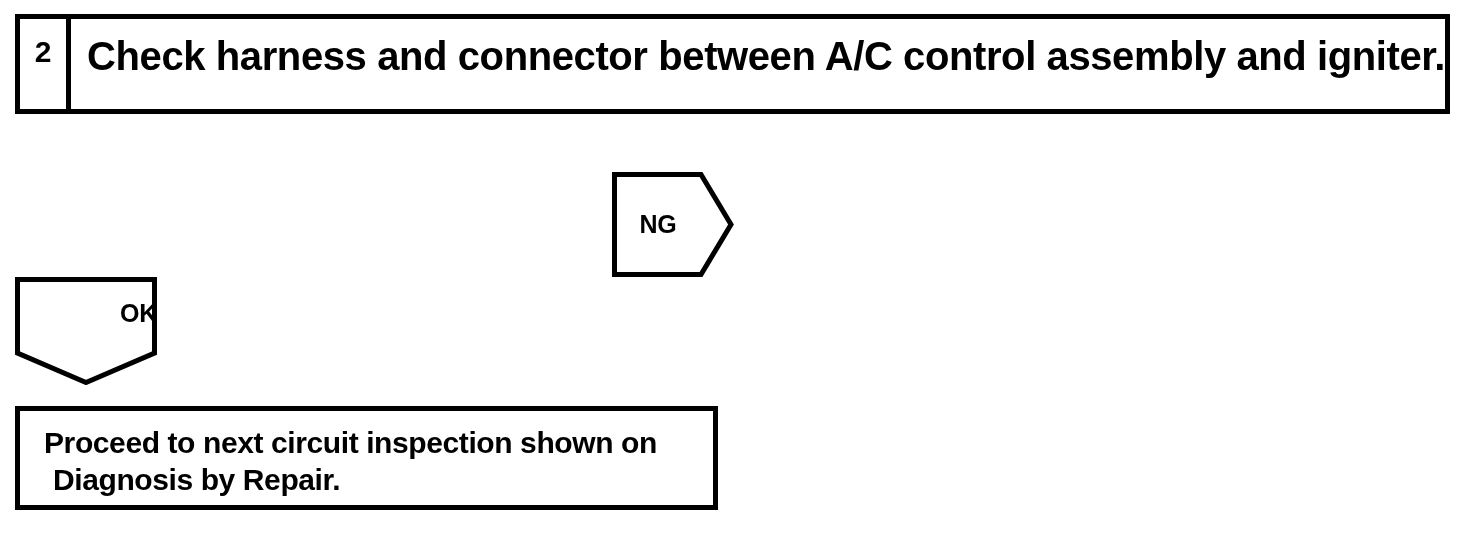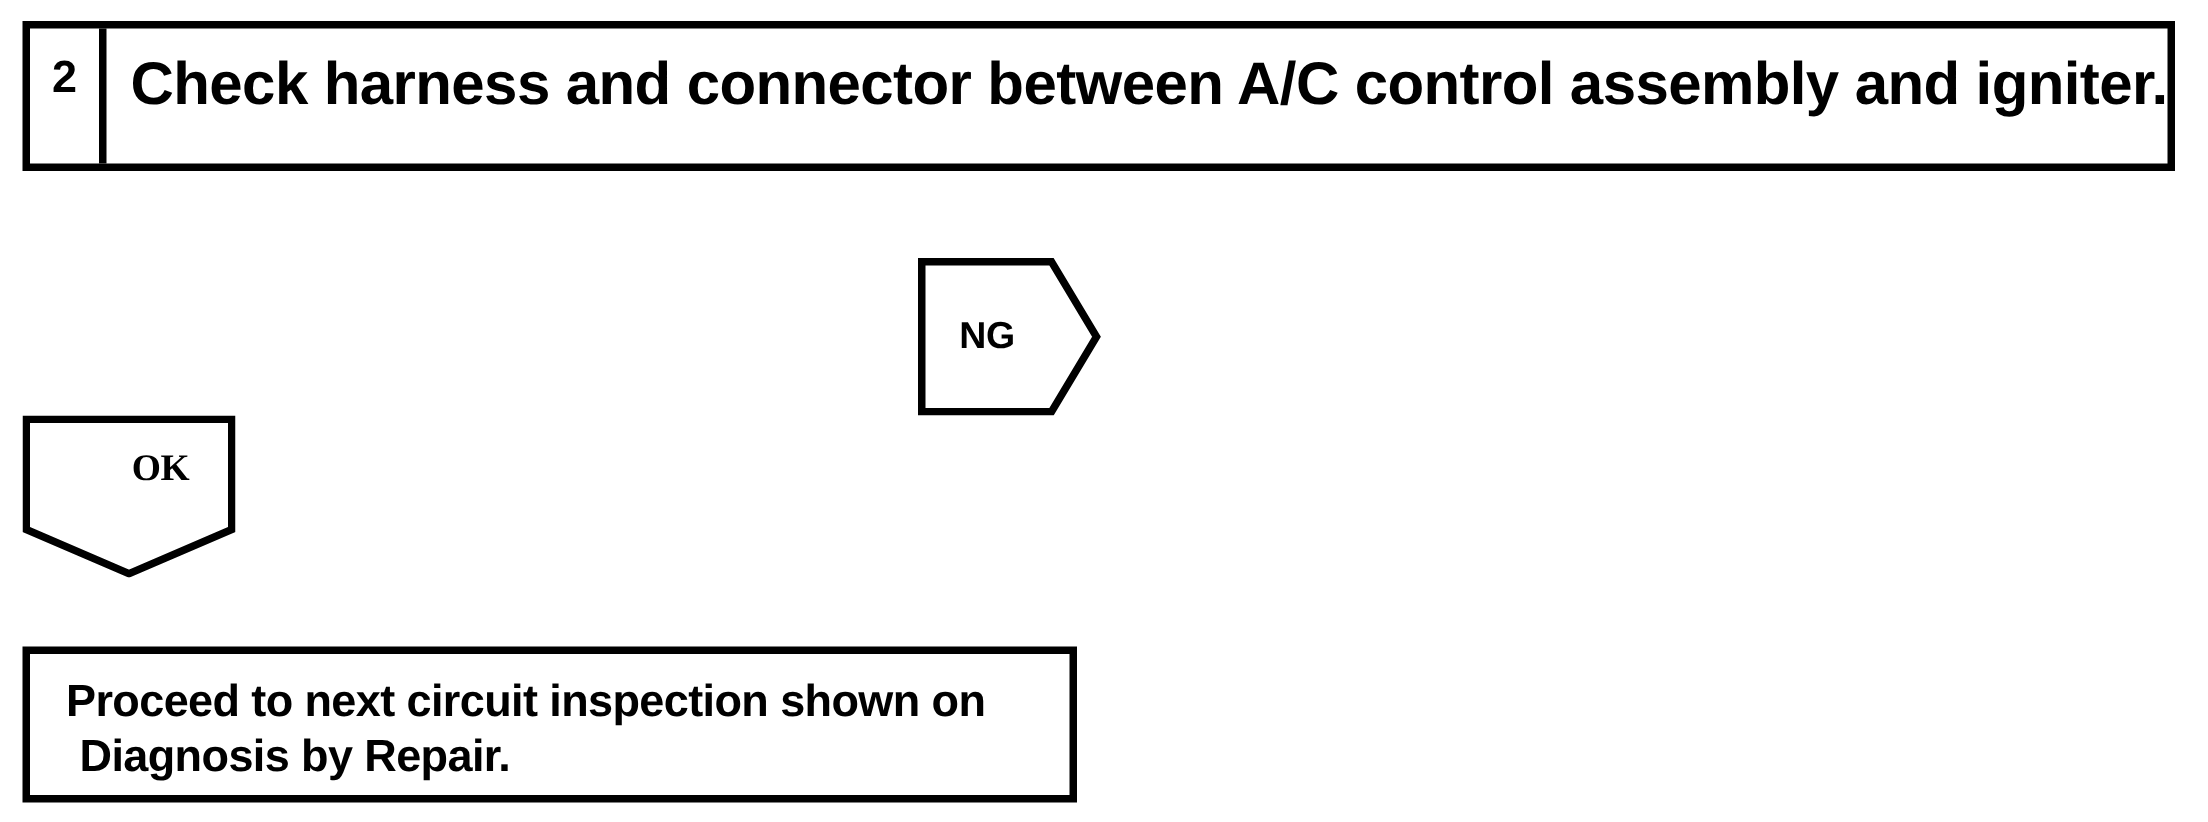--- a/index.html
+++ b/index.html
@@ -126,37 +126,36 @@
     height: 108px;
   }
   .ok-arrow .ok-label {
     position: absolute;
     left: 0;
     top: 0;
     width: 142px;
     height: 72px;
     display: flex;
     align-items: center;
-    justify-content: center;
+    justify-content: flex-end;
     padding-left: 42px;
     box-sizing: border-box;
-    font-family: Liberation Serif, serif;
   }
   .ok-arrow .ok-label span {
     font-size: 25px;
     font-weight: bold;
     color: #000000;
     letter-spacing: -0.3px;
   }
 
   
   .outcome-box {
     position: absolute;
     left: 15px;
-    top: 431px;
+    top: 406px;
     width: 703px;
     height: 104px;
     border: 5px solid #000000;
     box-sizing: border-box;
     background: #ffffff;
     padding: 14px 0 0 24px;
   }
   .outcome-box .line {
     font-size: 30px;
     font-weight: bold;

